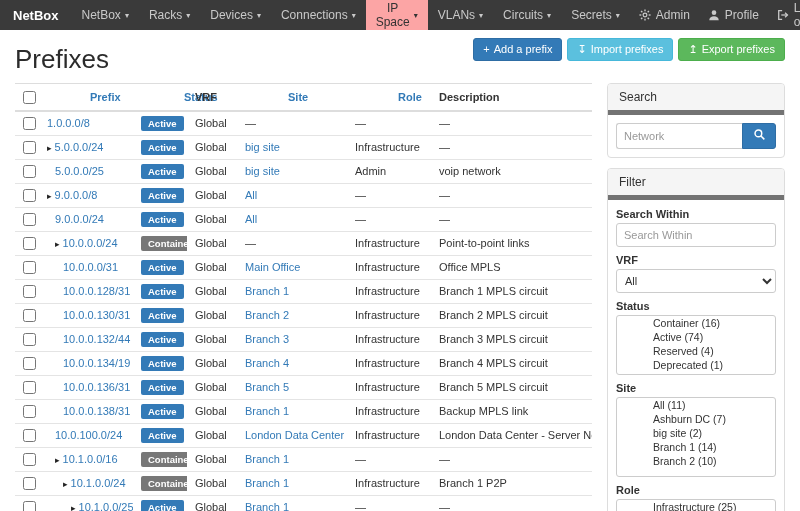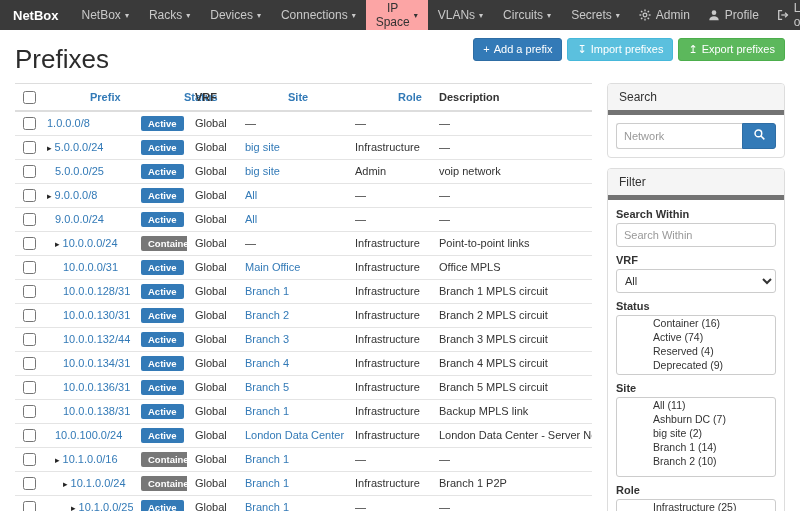--- a/index.html
+++ b/index.html
@@ -326,21 +326,21 @@
             <td><input type="checkbox" style=""></td>
             <td><span class="indent" style="width: 16px;"></span><a class="cell-link">10.0.0.132/44</a></td>
             <td><span class="badge-status" style="background: rgb(51, 122, 183);">Active</span></td>
             <td>Global</td>
             <td><a class="cell-link">Branch 3</a></td>
             <td>Infrastructure</td>
             <td>Branch 3 MPLS circuit</td>
           </tr>
           <tr>
             <td><input type="checkbox" style=""></td>
-            <td><span class="indent" style="width: 16px;"></span><a class="cell-link">10.0.0.134/31</a></td>
+            <td><span class="indent" style="width: 16px;"></span><a class="cell-link">10.0.0.134/19</a></td>
             <td><span class="badge-status" style="background: rgb(51, 122, 183);">Active</span></td>
             <td>Global</td>
             <td><a class="cell-link">Branch 4</a></td>
             <td>Infrastructure</td>
             <td>Branch 4 MPLS circuit</td>
           </tr>
           <tr>
             <td><input type="checkbox" style=""></td>
             <td><span class="indent" style="width: 16px;"></span><a class="cell-link">10.0.0.136/31</a></td>
             <td><span class="badge-status" style="background: rgb(51, 122, 183);">Active</span></td>
@@ -425,21 +425,21 @@
         <label class="form-label">VRF</label>
         <select class="form-control">
           <option>All</option>
         </select>
 
         <label class="form-label">Status</label>
         <div class="listbox lb-status">
             <div class="lb-option">Container (16)</div>
             <div class="lb-option">Active (74)</div>
             <div class="lb-option">Reserved (4)</div>
-            <div class="lb-option">Deprecated (9)</div>
+            <div class="lb-option">Deprecated (1)</div>
           </div>
 
         <label class="form-label">Site</label>
         <div class="listbox lb-site">
             <div class="lb-option">All (11)</div>
             <div class="lb-option">Ashburn DC (7)</div>
             <div class="lb-option">big site (2)</div>
             <div class="lb-option">Branch 1 (14)</div>
             <div class="lb-option">Branch 2 (10)</div>
           </div>

